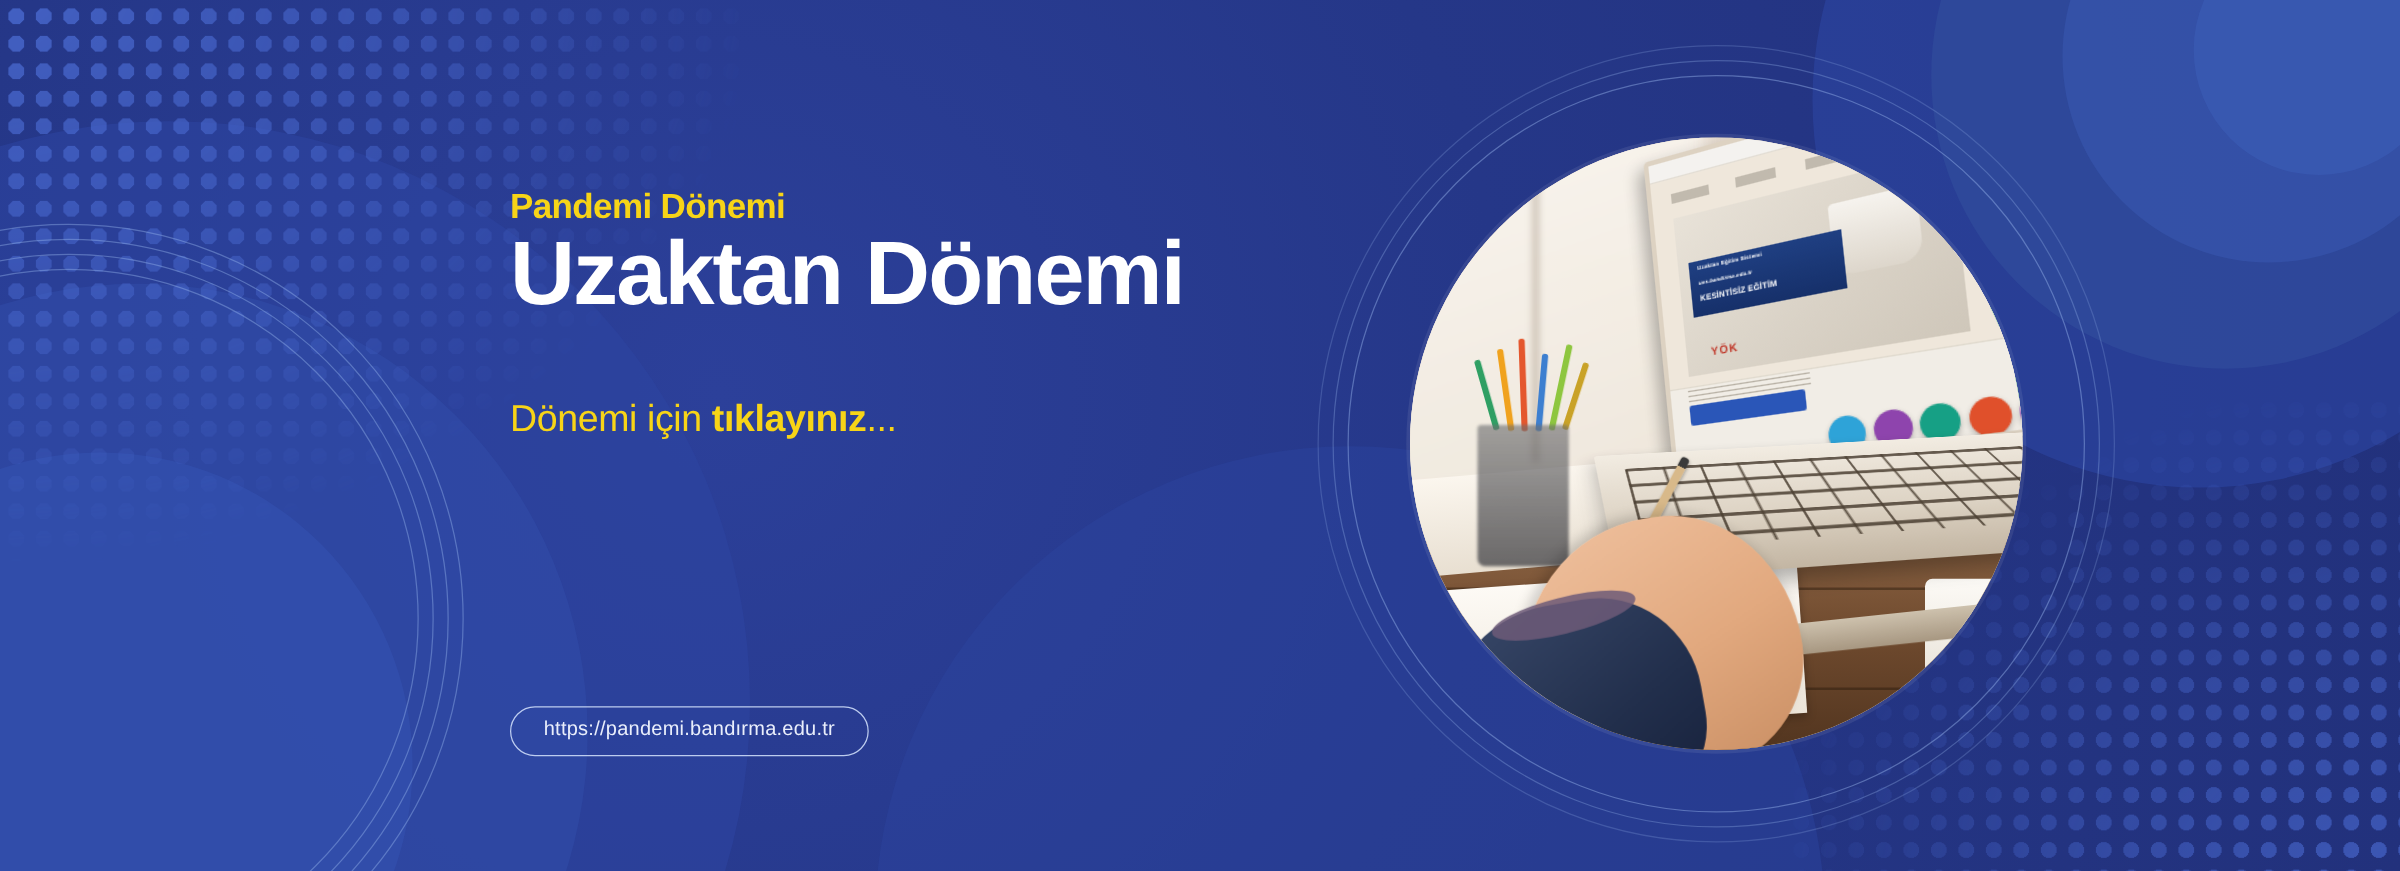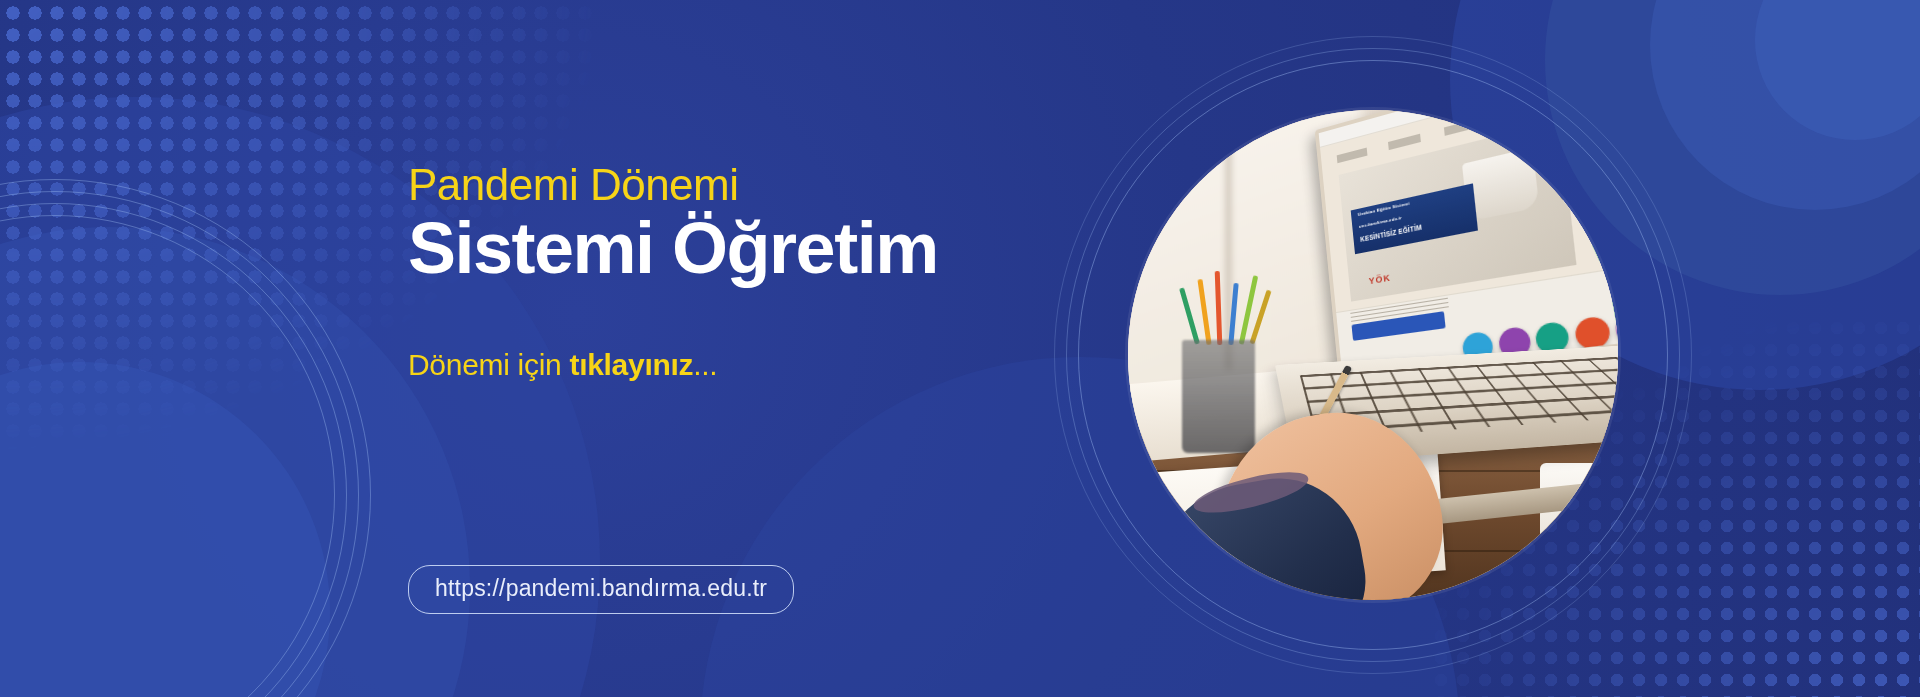--- a/index.html
+++ b/index.html
@@ -54,35 +54,35 @@
 
   .ring-ph-a{ left:1078px; top:60px;  width:590px; height:590px; border-color:rgba(150,180,235,.45); }
   .ring-ph-b{ left:1066px; top:48px;  width:614px; height:614px; border-color:rgba(150,180,235,.33); }
   .ring-ph-c{ left:1054px; top:36px;  width:638px; height:638px; border-color:rgba(150,180,235,.24); }
 
   .ring-dot-sm{ left:1500px; top:420px; width:46px; height:46px; border-color:rgba(190,210,245,.75); }
 
   
   .copy{ position:absolute; left:408px; top:150px; width:640px; z-index:5; }
   .kicker{
-    font-size:44px; font-weight:normal; color:#f7d417; letter-spacing:-.5px;
-    line-height:1.05; white-space:nowrap;margin-top:12px;
+    font-size:28px; font-weight:bold; color:#f7d417; letter-spacing:-.5px;
+    line-height:1.05; white-space:nowrap;
   }
   .headline{
     font-size:72px; font-weight:bold; color:#ffffff; letter-spacing:-1.5px;
     line-height:1.08; margin-top:2px; white-space:nowrap;
   }
   .cta{ margin-top:60px; font-size:30px; color:#f7d417; letter-spacing:-.3px; white-space:nowrap; }
   .cta .strong{ font-weight:bold; }
 
   .url-pill{
     position:absolute; left:408px; top:565px; z-index:5;
     display:inline-flex; align-items:center; justify-content:center;
     padding:9px 26px 11px; border:1.5px solid rgba(205,220,248,.9);
-    border-radius:22px; color:#e9eefb; font-size:23px; letter-spacing:.2px;
+    border-radius:22px; color:#e9eefb; font-size:16px; letter-spacing:.2px;
     background:transparent; white-space:nowrap;
   }
 
   
   .photo{
     position:absolute; left:1128px; top:110px; width:490px; height:490px;
     border-radius:50%; overflow:hidden; z-index:4;
     box-shadow:0 0 0 3px rgba(255,255,255,.08);
     background:#d9cfc2;
   }
@@ -232,21 +232,21 @@
   <div class="ring ring-bl-c"></div>
   <div class="ring ring-bl-d"></div>
 
   <div class="ring ring-ph-a"></div>
   <div class="ring ring-ph-b"></div>
   <div class="ring ring-ph-c"></div>
   <div class="ring ring-dot-sm"></div>
 
   <div class="copy">
     <div class="kicker">Pandemi Dönemi</div>
-    <div class="headline">Sistemi Öğretim</div>
+    <div class="headline">Uzaktan Dönemi</div>
     <div class="cta">
       <span>Dönemi için </span><span class="strong">tıklayınız</span><span>...</span>
     </div>
   </div>
 
   <div class="url-pill">https://pandemi.bandırma.edu.tr</div>
 
   <div class="photo">
     <div class="photo-inner">
       <div class="ph-wall"></div>

